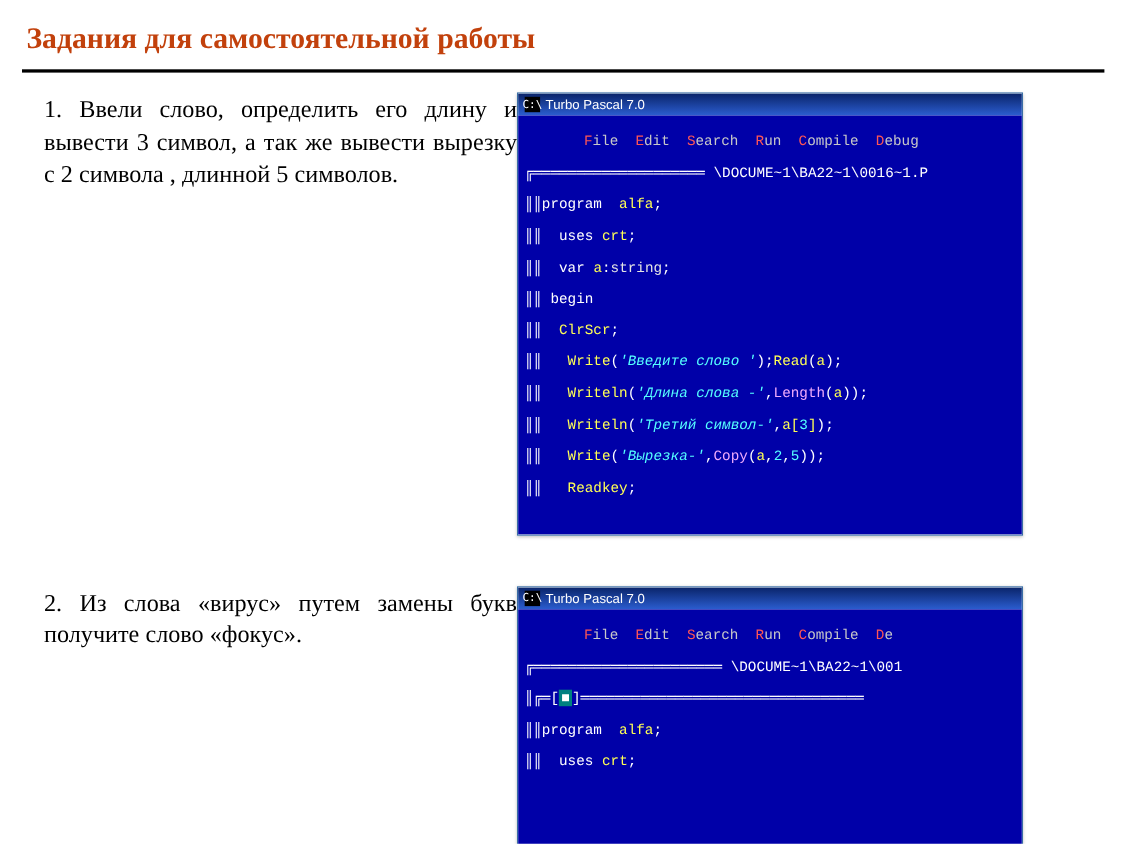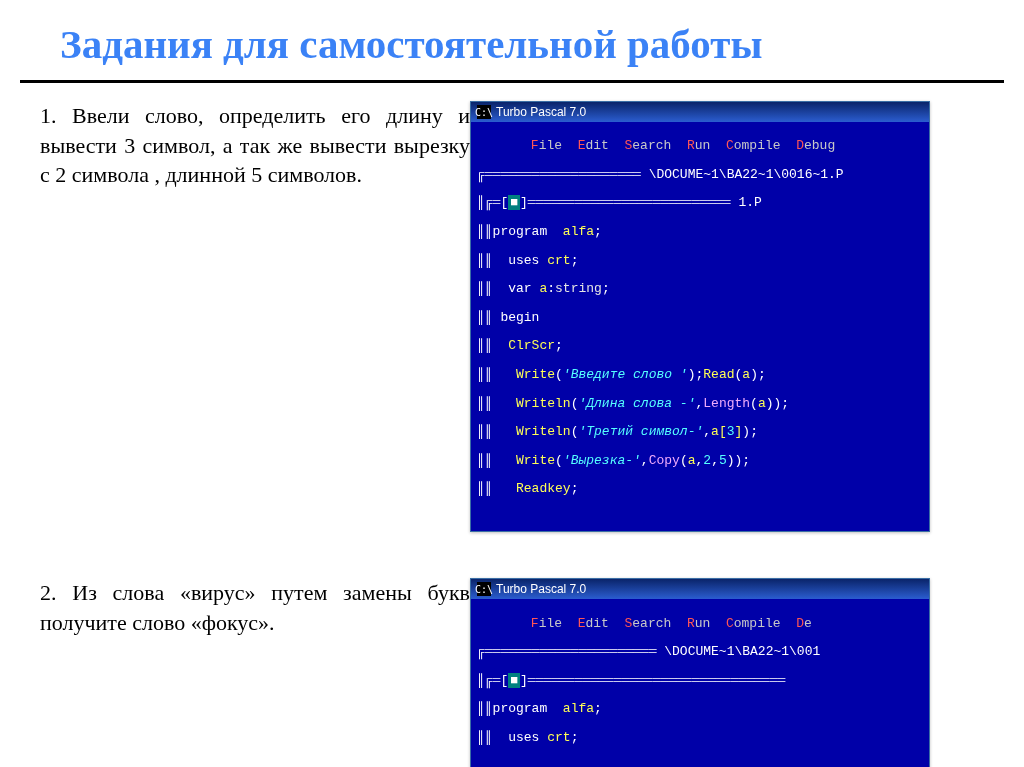--- a/index.html
+++ b/index.html
@@ -5,24 +5,24 @@
   * { margin: 0; padding: 0; box-sizing: border-box; }
   body {
     width: 1024px;
     height: 767px;
     background: #fff;
     font-family: 'Times New Roman', serif;
     position: relative;
     overflow: hidden;
   }
   .slide-title {
-    font-size: 41px;
+    font-size: 27px;
     font-weight: bold;
-    padding: 20px 40px 12px 60px;
-    color: #3b82f6;
+    padding: 20px 40px 12px 24px;
+    color: #c2410c;
   }
   .hr {
     height: 3px;
     background: #000;
     margin: 0 20px 18px 20px;
   }
   .row {
     display: flex;
     align-items: flex-start;
     padding-left: 40px;
@@ -94,21 +94,20 @@
   <div class="task">1. Ввели слово, определить его длину и вывести 3 символ, а так же вывести вырезку с 2 символа , длинной 5 символов.</div>
 
   <div class="tp-window">
     <div class="tp-title">
       <span class="tp-icn">C:\</span>
       <span>Turbo Pascal 7.0</span>
     </div>
     <div class="tp-body">
 <div class="menu"> <span class="hot">F</span><span>ile</span>  <span class="hot">E</span><span>dit</span>  <span class="hot">S</span><span>earch</span>  <span class="hot">R</span><span>un</span>  <span class="hot">C</span><span>ompile</span>  <span class="hot">D</span><span>ebug</span></div>
 <div class="frame-line">╔════════════════════ <span>\DOCUME~1\BA22~1\0016~1.P</span></div>
-<div class="frame-line">║╔═[<span class="tag">■</span>]══════════════════════════ <span>1.P</span></div>
 <div class="code-line">║║<span class="kw">program</span>  <span class="id">alfa</span><span class="op">;</span></div>
 <div class="code-line">║║  <span class="kw">uses</span> <span class="id">crt</span><span class="op">;</span></div>
 <div class="code-line">║║  <span class="kw">var</span> <span class="id">a</span><span class="op">:</span><span class="kw2">string</span><span class="op">;</span></div>
 <div class="code-line">║║ <span class="kw">begin</span></div>
 <div class="code-line">║║  <span class="id">ClrScr</span><span class="op">;</span></div>
 <div class="code-line">║║   <span class="id">Write</span><span class="op">(</span><span class="str">'Введите слово '</span><span class="op">);</span><span class="id">Read</span><span class="op">(</span><span class="id">a</span><span class="op">);</span></div>
 <div class="code-line">║║   <span class="id">Writeln</span><span class="op">(</span><span class="str">'Длина слова -'</span><span class="op">,</span><span class="fn">Length</span><span class="op">(</span><span class="id">a</span><span class="op">));</span></div>
 <div class="code-line">║║   <span class="id">Writeln</span><span class="op">(</span><span class="str">'Третий символ-'</span><span class="op">,</span><span class="id">a</span><span class="br">[</span><span class="num">3</span><span class="br">]</span><span class="op">);</span></div>
 <div class="code-line">║║   <span class="id">Write</span><span class="op">(</span><span class="str">'Вырезка-'</span><span class="op">,</span><span class="fn">Copy</span><span class="op">(</span><span class="id">a</span><span class="op">,</span><span class="num">2</span><span class="op">,</span><span class="num">5</span><span class="op">));</span></div>
 <div class="code-line">║║   <span class="id">Readkey</span><span class="op">;</span></div>

